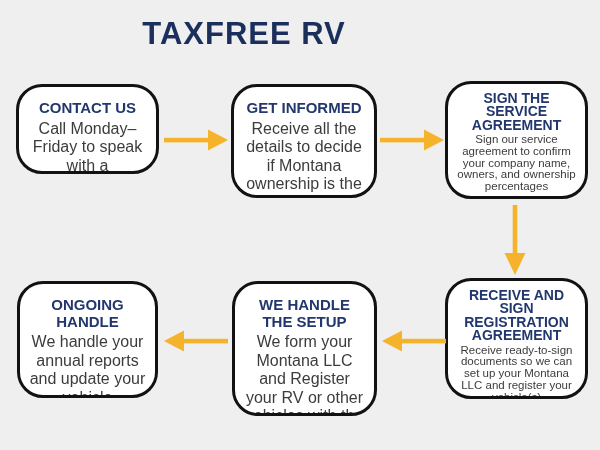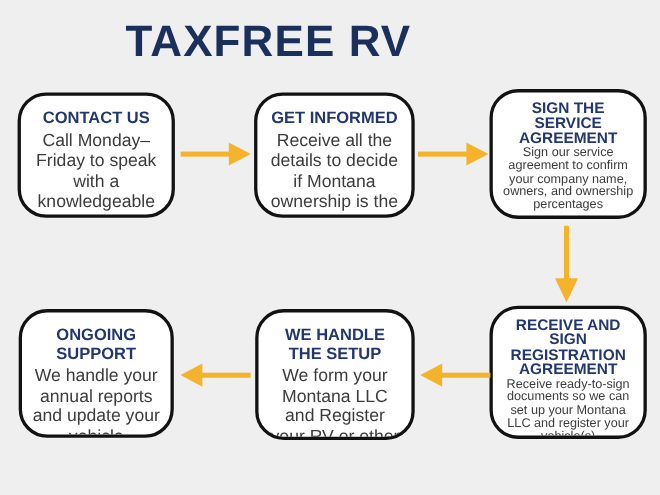--- a/index.html
+++ b/index.html
@@ -11,21 +11,21 @@
   body{
     font-family:"Liberation Sans", sans-serif;
     background:var(--background);
     position:relative;
     overflow:hidden;
   }
   .canvas{position:absolute;inset:0;width:600px;height:450px;}
   .title{
     position:absolute;left:0;top:16px;width:488px;
     text-align:center;
-    font-size:40px;font-weight:bold;letter-spacing:1px;
+    font-size:31px;font-weight:bold;letter-spacing:1px;
     color:var(--title);
   }
   .step{
     position:absolute;
     background:var(--box_bg);
     border:3px solid var(--box_border);
     border-radius:26px;
     display:flex;flex-direction:column;align-items:center;
     text-align:center;
     padding:13px 9px 6px 9px;
@@ -38,25 +38,25 @@
     margin-bottom:3px;
   }
   .step .body{
     color:var(--body);
     font-size:16px;line-height:1.16;
   }
   .step.compact{padding:8px 7px 4px 7px;}
   .step.compact .heading{font-size:14px;line-height:0.96;margin-bottom:2px;}
   .step.compact .body{font-size:11.5px;line-height:1.02;}
   
-  .b1{left:16px;top:84px;width:143px;height:114px;}
+  .b1{left:16px;top:84px;width:143px;height:90px;}
   .b2{left:231px;top:84px;width:146px;height:114px;}
   .b3{left:445px;top:81px;width:143px;height:118px;}
   .b4{left:445px;top:278px;width:143px;height:121px;}
-  .b5{left:232px;top:281px;width:145px;height:119px;}
+  .b5{left:232px;top:281px;width:145px;height:135px;}
   .b6{left:17px;top:281px;width:141px;height:117px;}
   .arrow{position:absolute;}
   .arrow svg{display:block;}
   .arrow .fill{fill:var(--arrow);}
 </style>
 </head>
 <body>
 
 <div class="canvas">
 
@@ -81,21 +81,21 @@
     <div class="heading">RECEIVE AND SIGN REGISTRATION AGREEMENT</div>
     <div class="body">Receive ready-to-sign documents so we can set up your Montana LLC and register your vehicle(s)</div>
   </div>
 
   <div class="step b5">
     <div class="heading">WE HANDLE THE SETUP</div>
     <div class="body">We form your Montana LLC and Register your RV or other vehicles with the local County Treasurer</div>
   </div>
 
   <div class="step b6">
-    <div class="heading">ONGOING SUPPORT</div>
+    <div class="heading">ONGOING HANDLE</div>
     <div class="body">We handle your annual reports and update your vehicle registrations as other.</div>
   </div>
 
   <div class="arrow" style="left:164px;top:129px;">
     <svg width="64" height="22" viewBox="0 0 64 22">
       <rect class="fill" x="0" y="8.8" width="46" height="4.6"></rect>
       <polygon class="fill" points="44,0.5 64,11 44,21.5"></polygon>
     </svg>
   </div>
 

